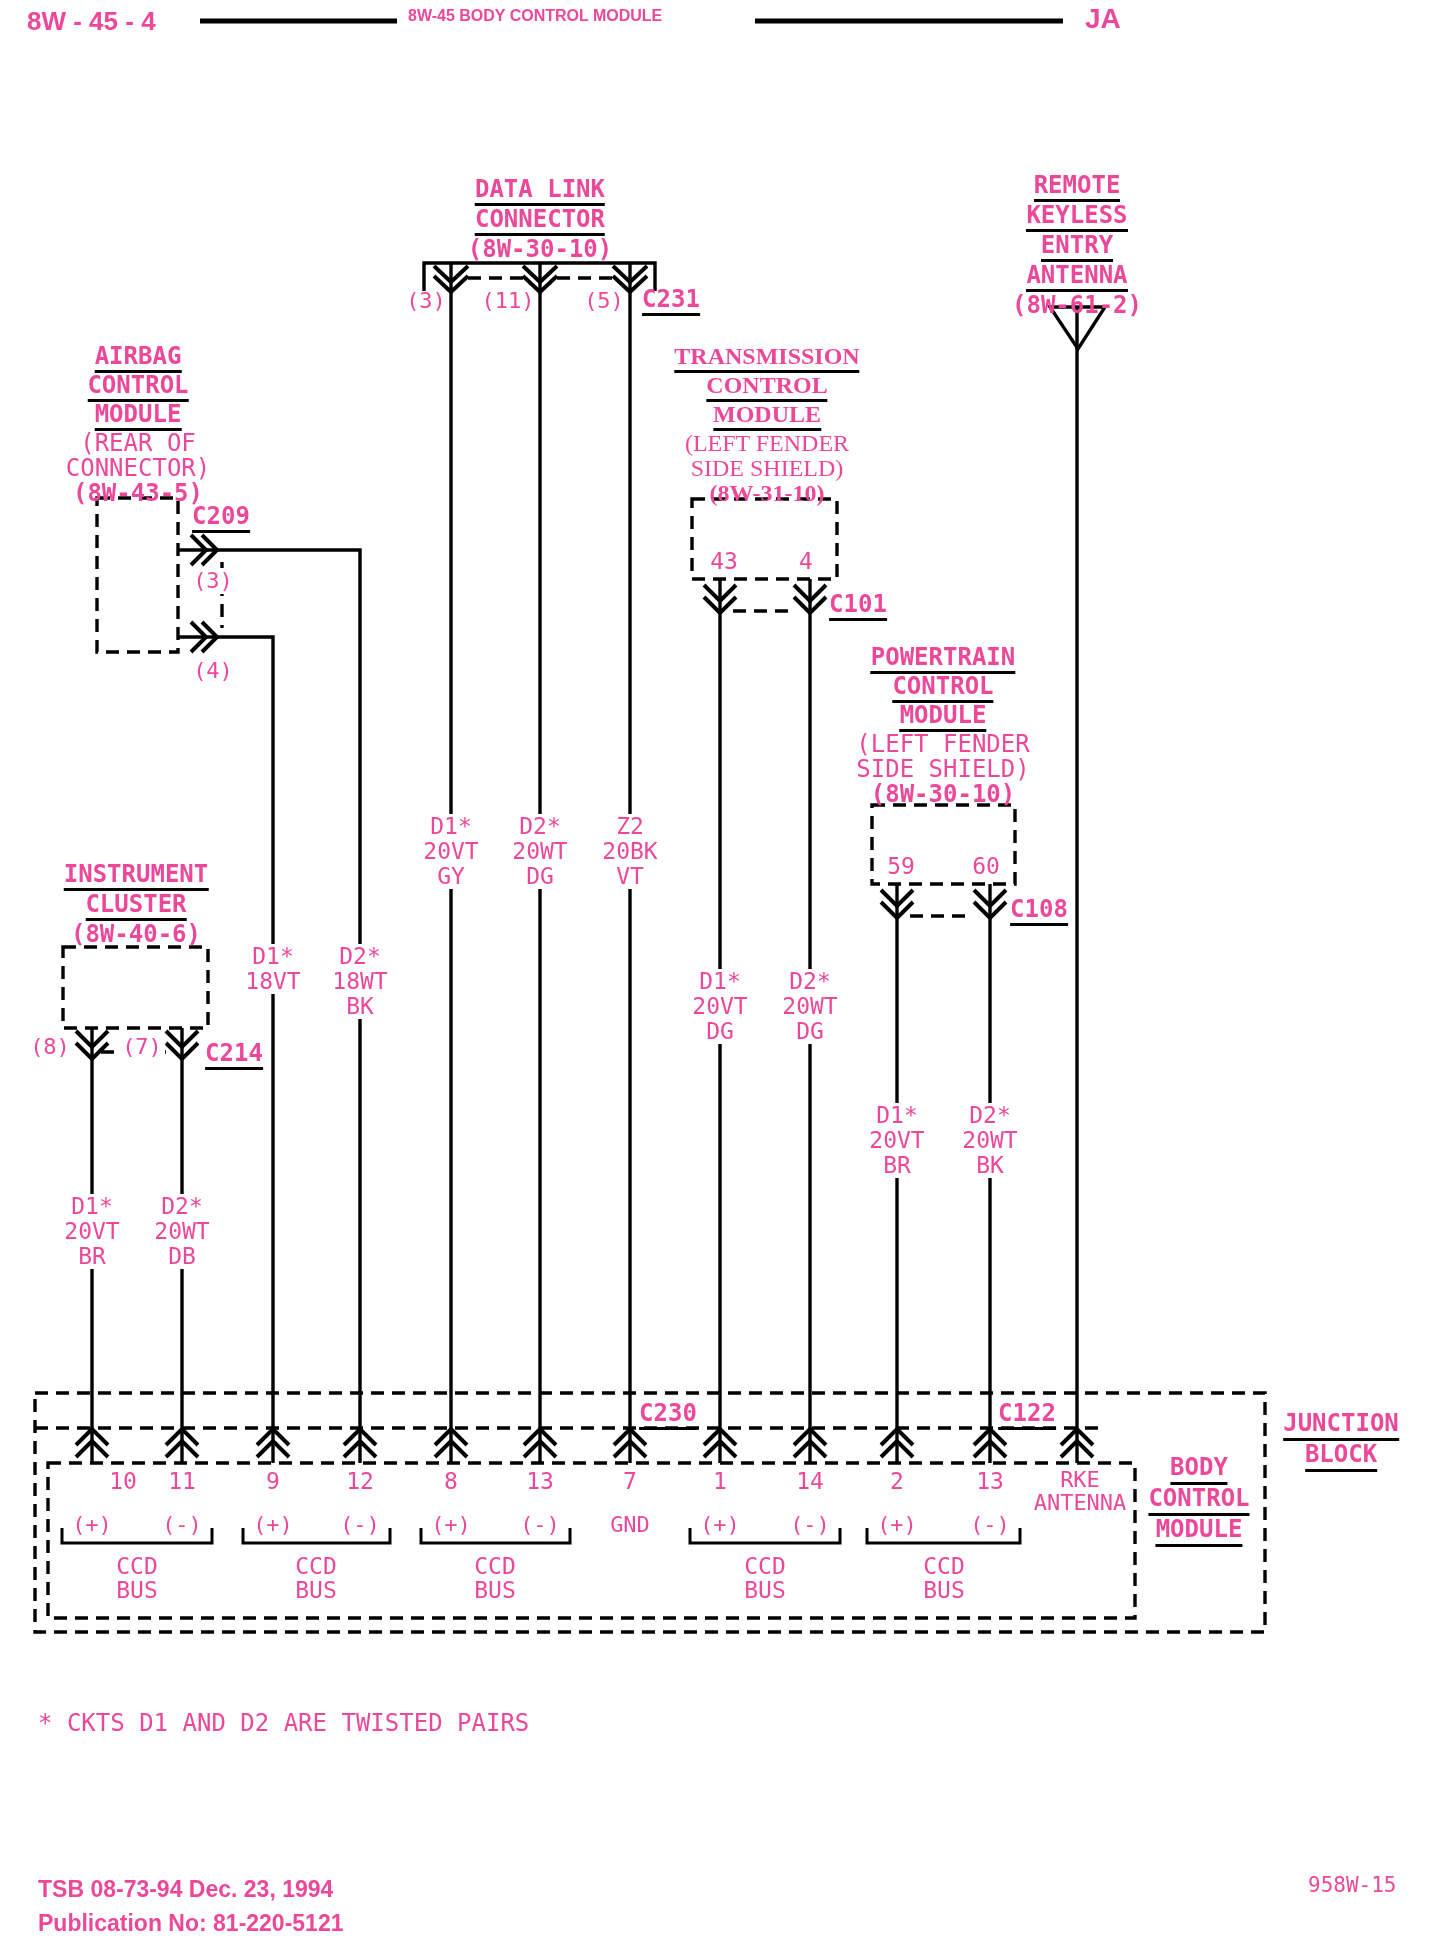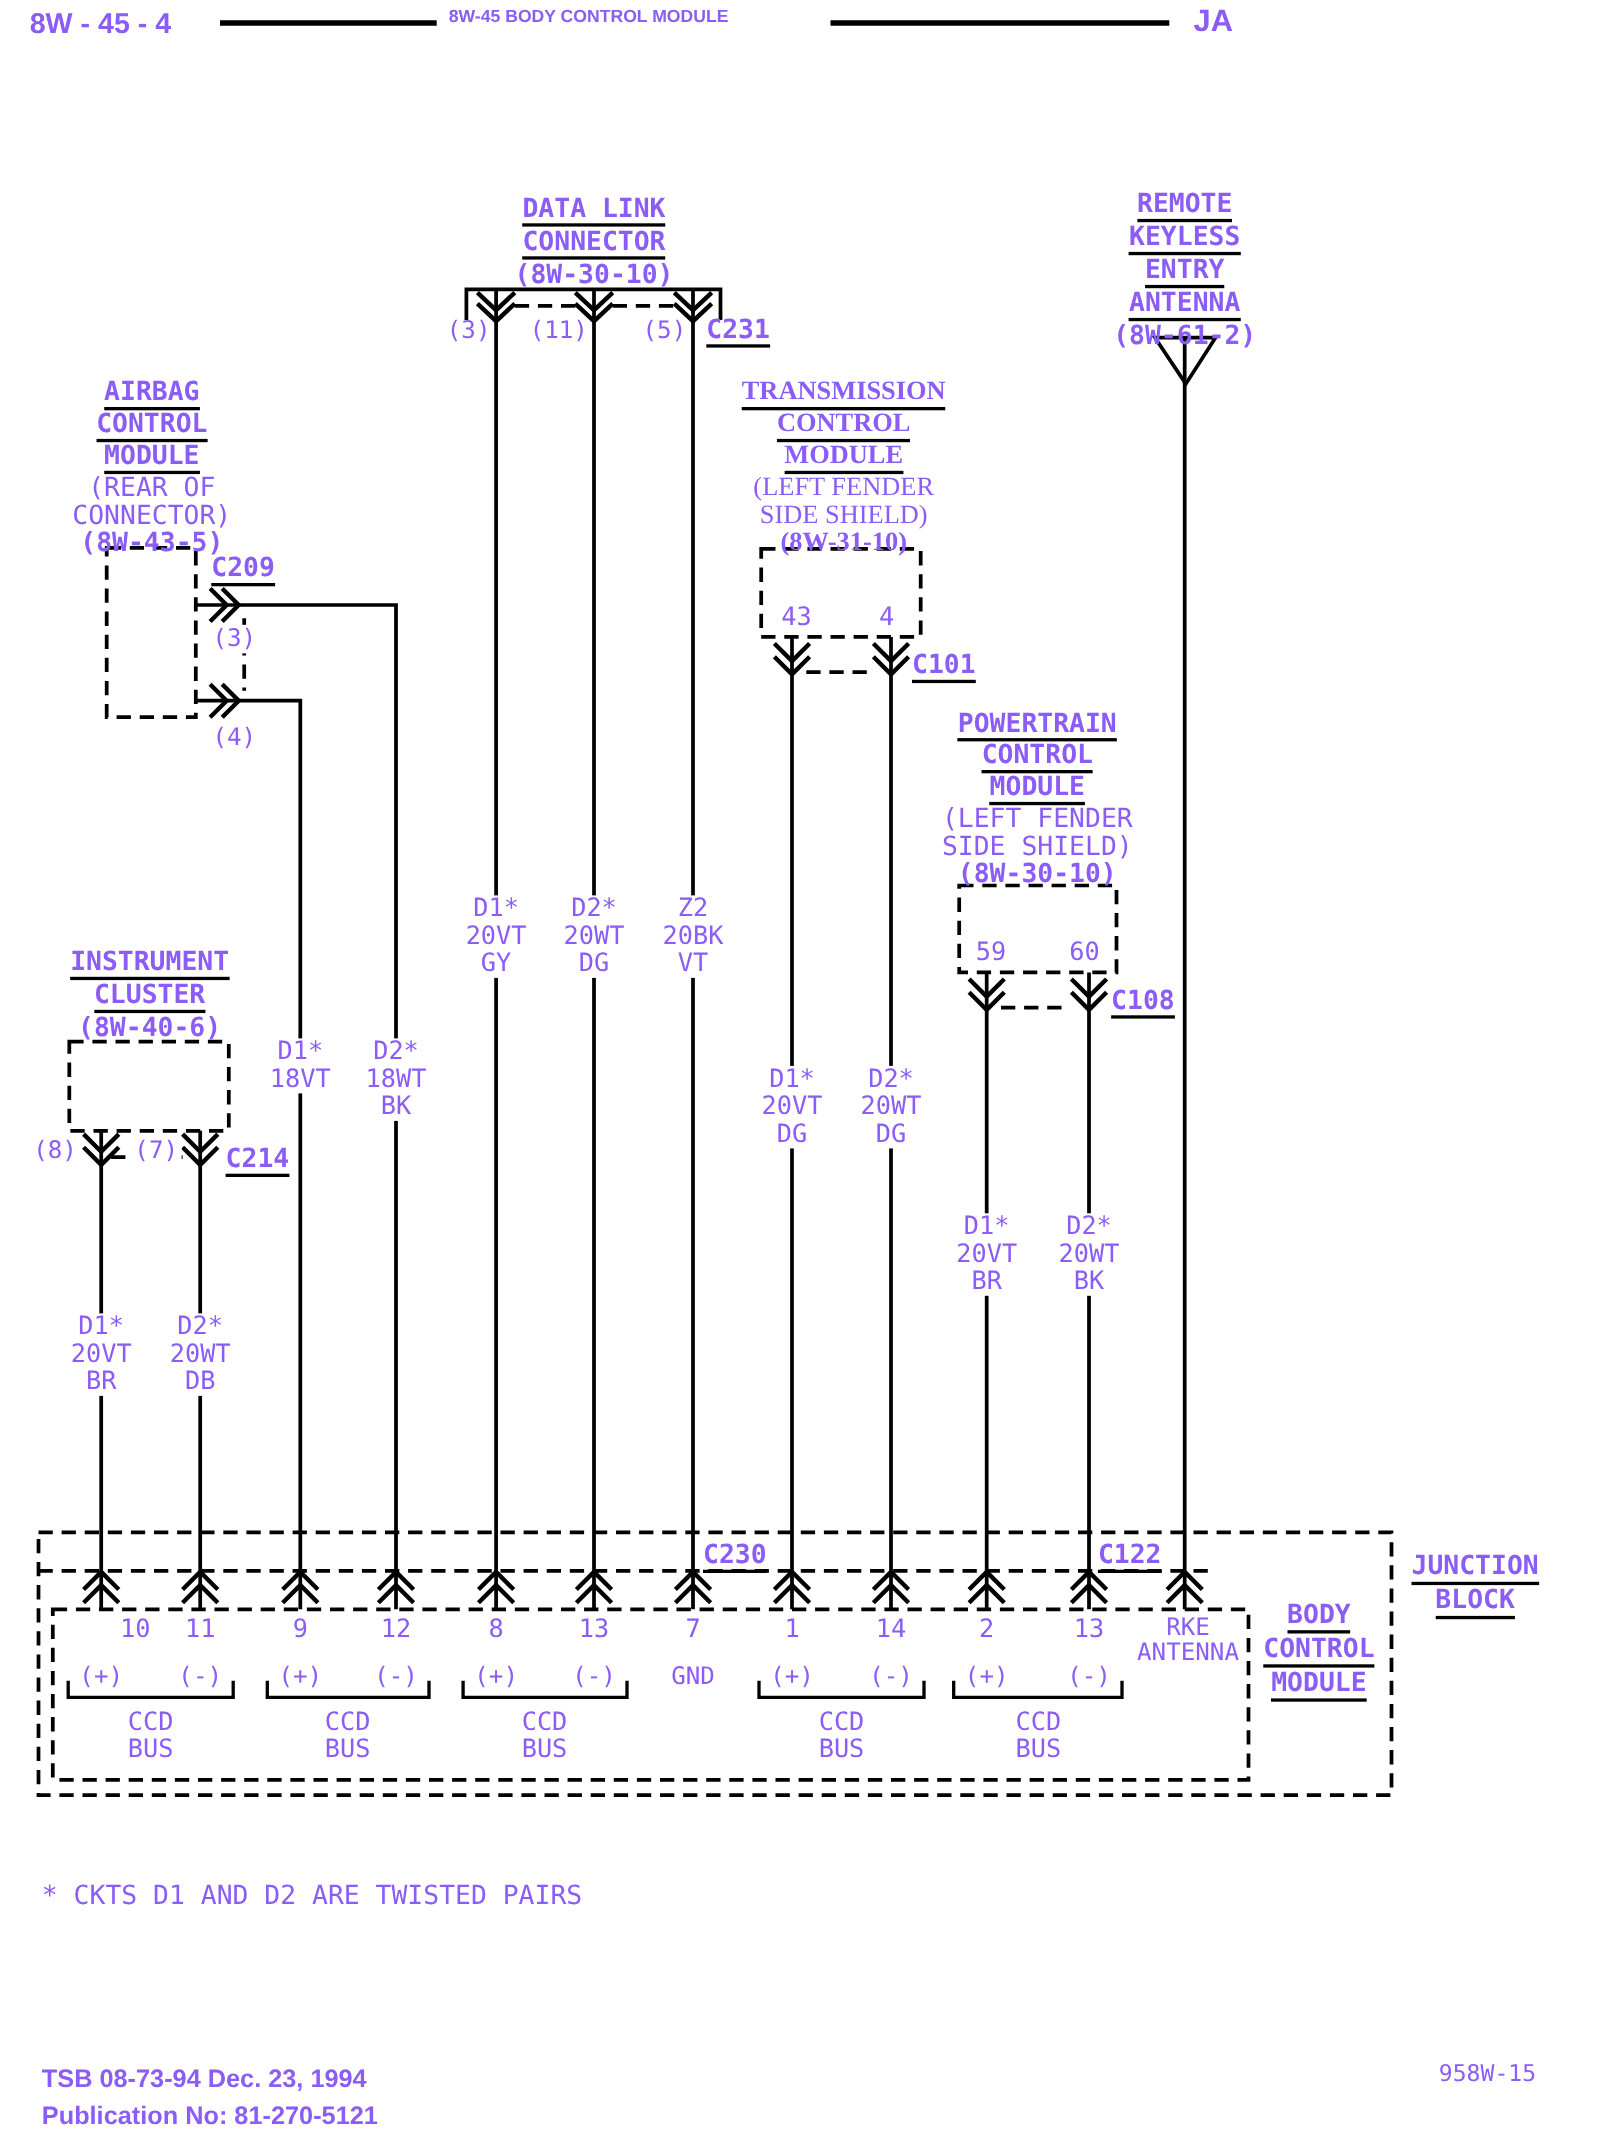--- a/index.html
+++ b/index.html
@@ -1,16 +1,16 @@
 <!DOCTYPE html>
 <html><head>
 <meta charset="utf-8">
 <style>
   html,body{margin:0;padding:0;background:#fff;}
-  #page{position:relative;width:1456px;height:1960px;background:#fff;color:#8b5cf6;overflow:hidden;
+  #page{position:relative;width:1456px;height:1960px;background:#fff;color:#ec4899;overflow:hidden;
         font-family:"DejaVu Sans Mono",monospace;}
   #art{position:absolute;left:0;top:0;}
   .dash{stroke-dasharray:13 8;}
   
   .lbl{position:absolute;transform:translateX(-50%);text-align:center;font-weight:700;
        font-size:23px;line-height:26px;white-space:nowrap;z-index:3;}
   .lbl.la{transform:none;text-align:right;margin-top:32px;}
   .lbl.bg{background:#fff;padding:0 3px;}
   .lbl .ln{display:block;}
   .lbl .ln span{display:inline-block;}
@@ -388,14 +388,14 @@
       </div>
       <div class="lbl la" style="left: 38px; top: 1678px; font-size: 24px;">
         <div class="ln"><span class="n">* CKTS D1 AND D2 ARE TWISTED PAIRS</span></div>
       </div>
       <div class="lbl la" style="left: 1308px; top: 1840px; font-size: 21px;">
         <div class="ln"><span class="n">958W-15</span></div>
       </div>
     </div>
 
   <div class="ft" style="left:38px;top:1876px;font-size:23px;">TSB 08-73-94      Dec. 23, 1994</div>
-  <div class="ft" style="left:38px;top:1910px;font-size:23px;">Publication No:  81-270-5121</div>
+  <div class="ft" style="left:38px;top:1910px;font-size:23px;">Publication No:  81-220-5121</div>
 </div>
 
 </body></html>

